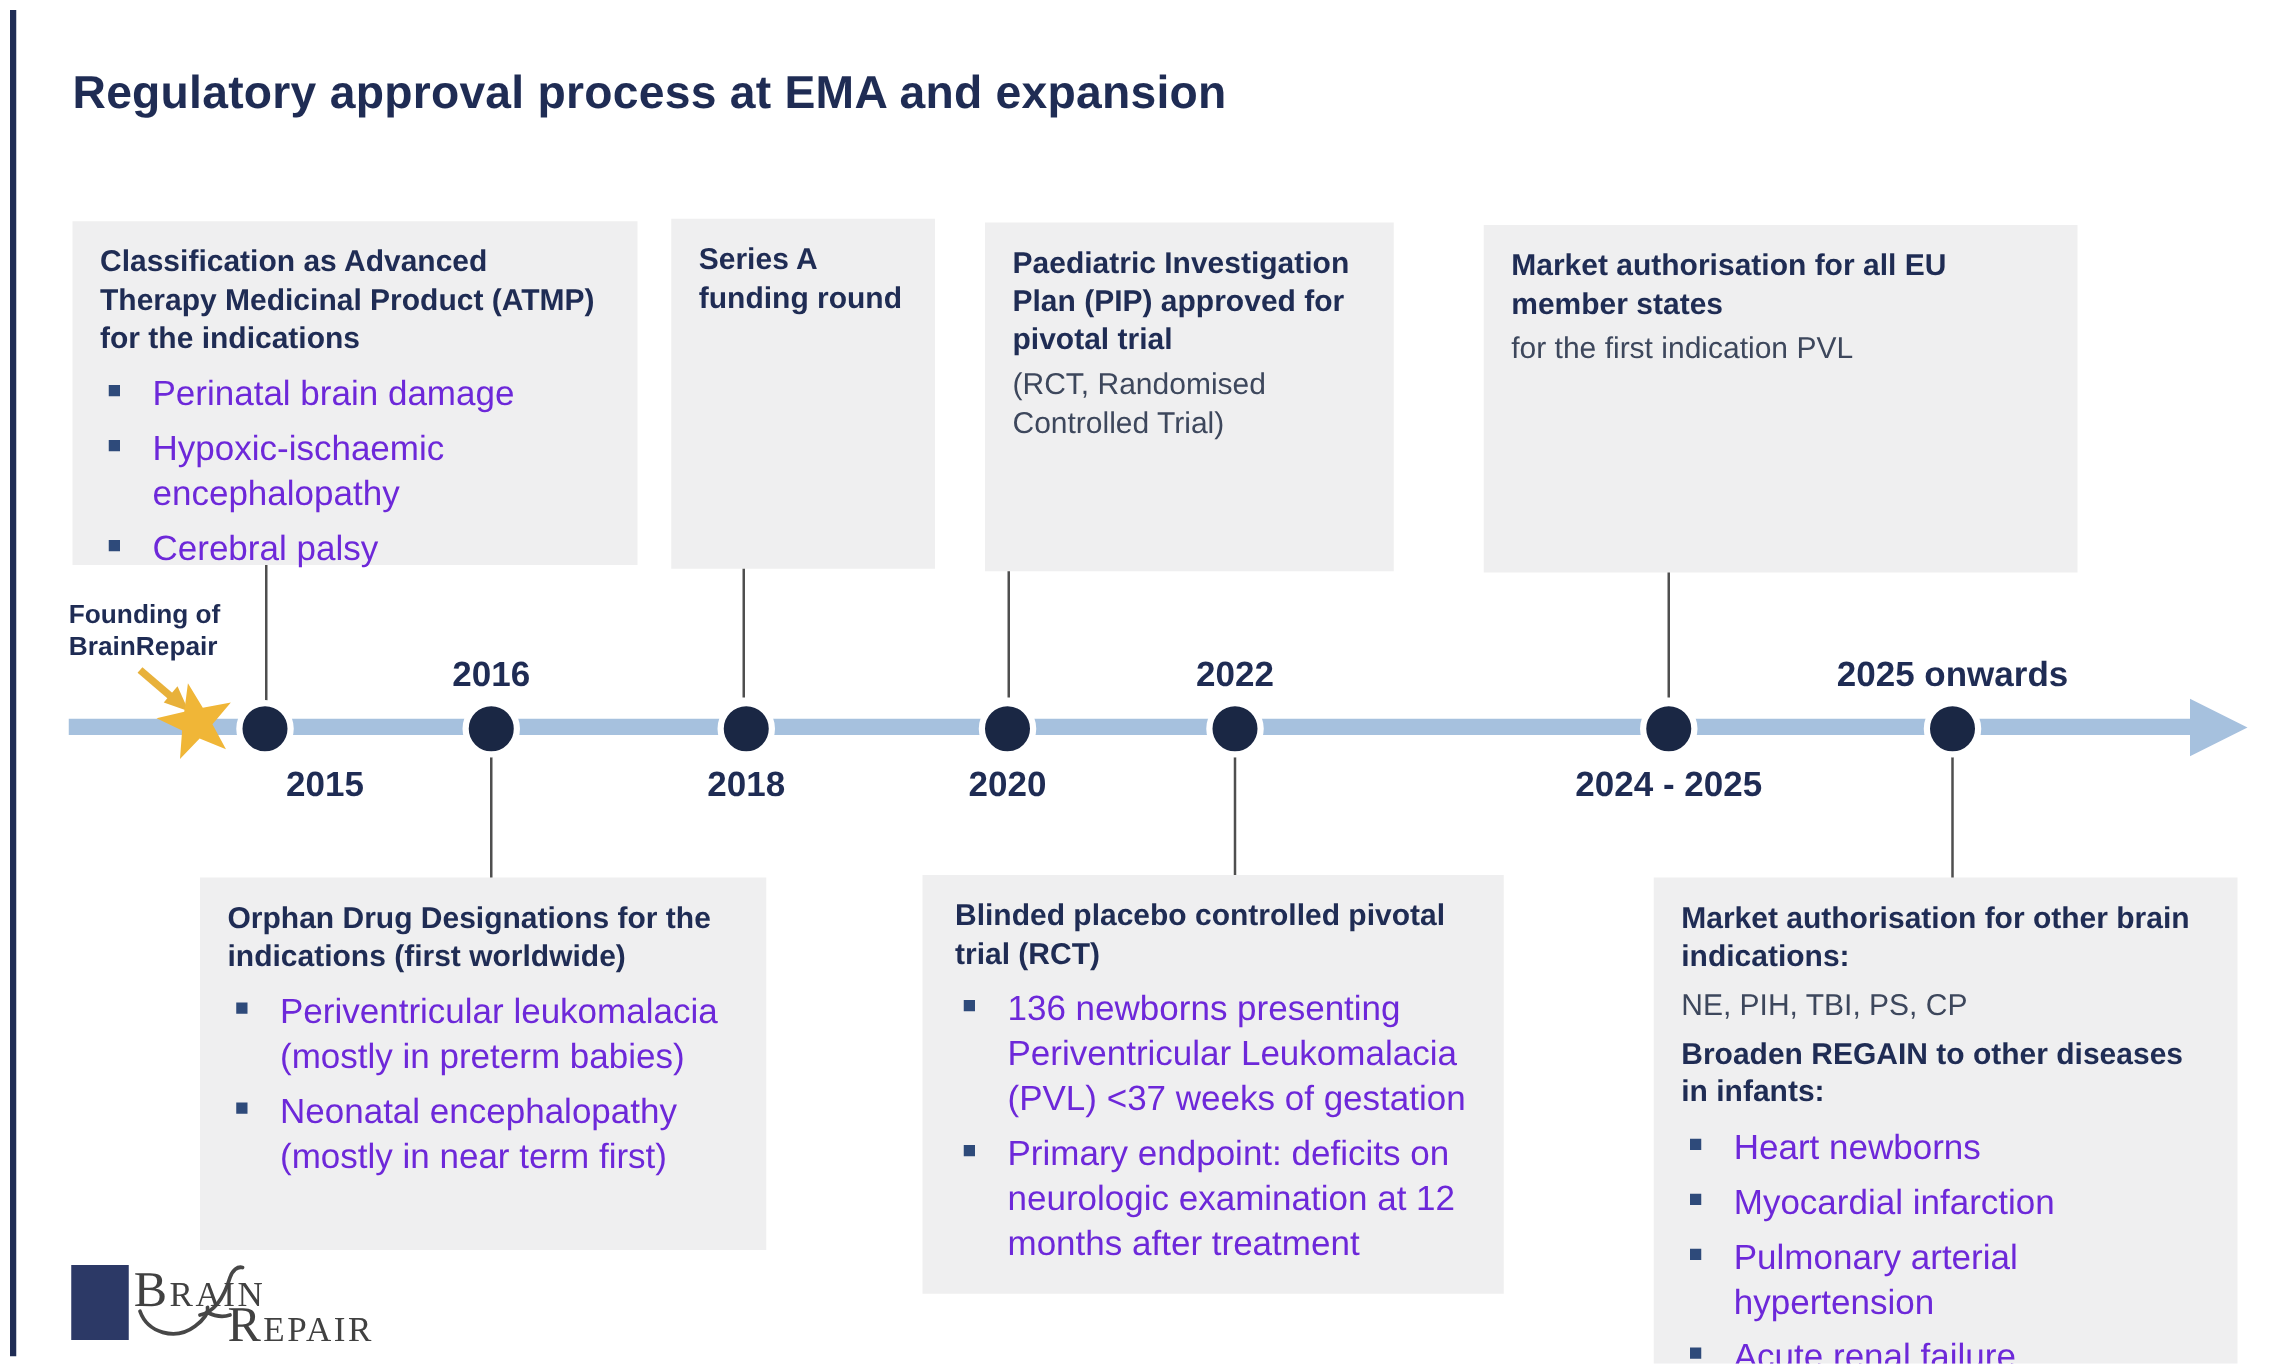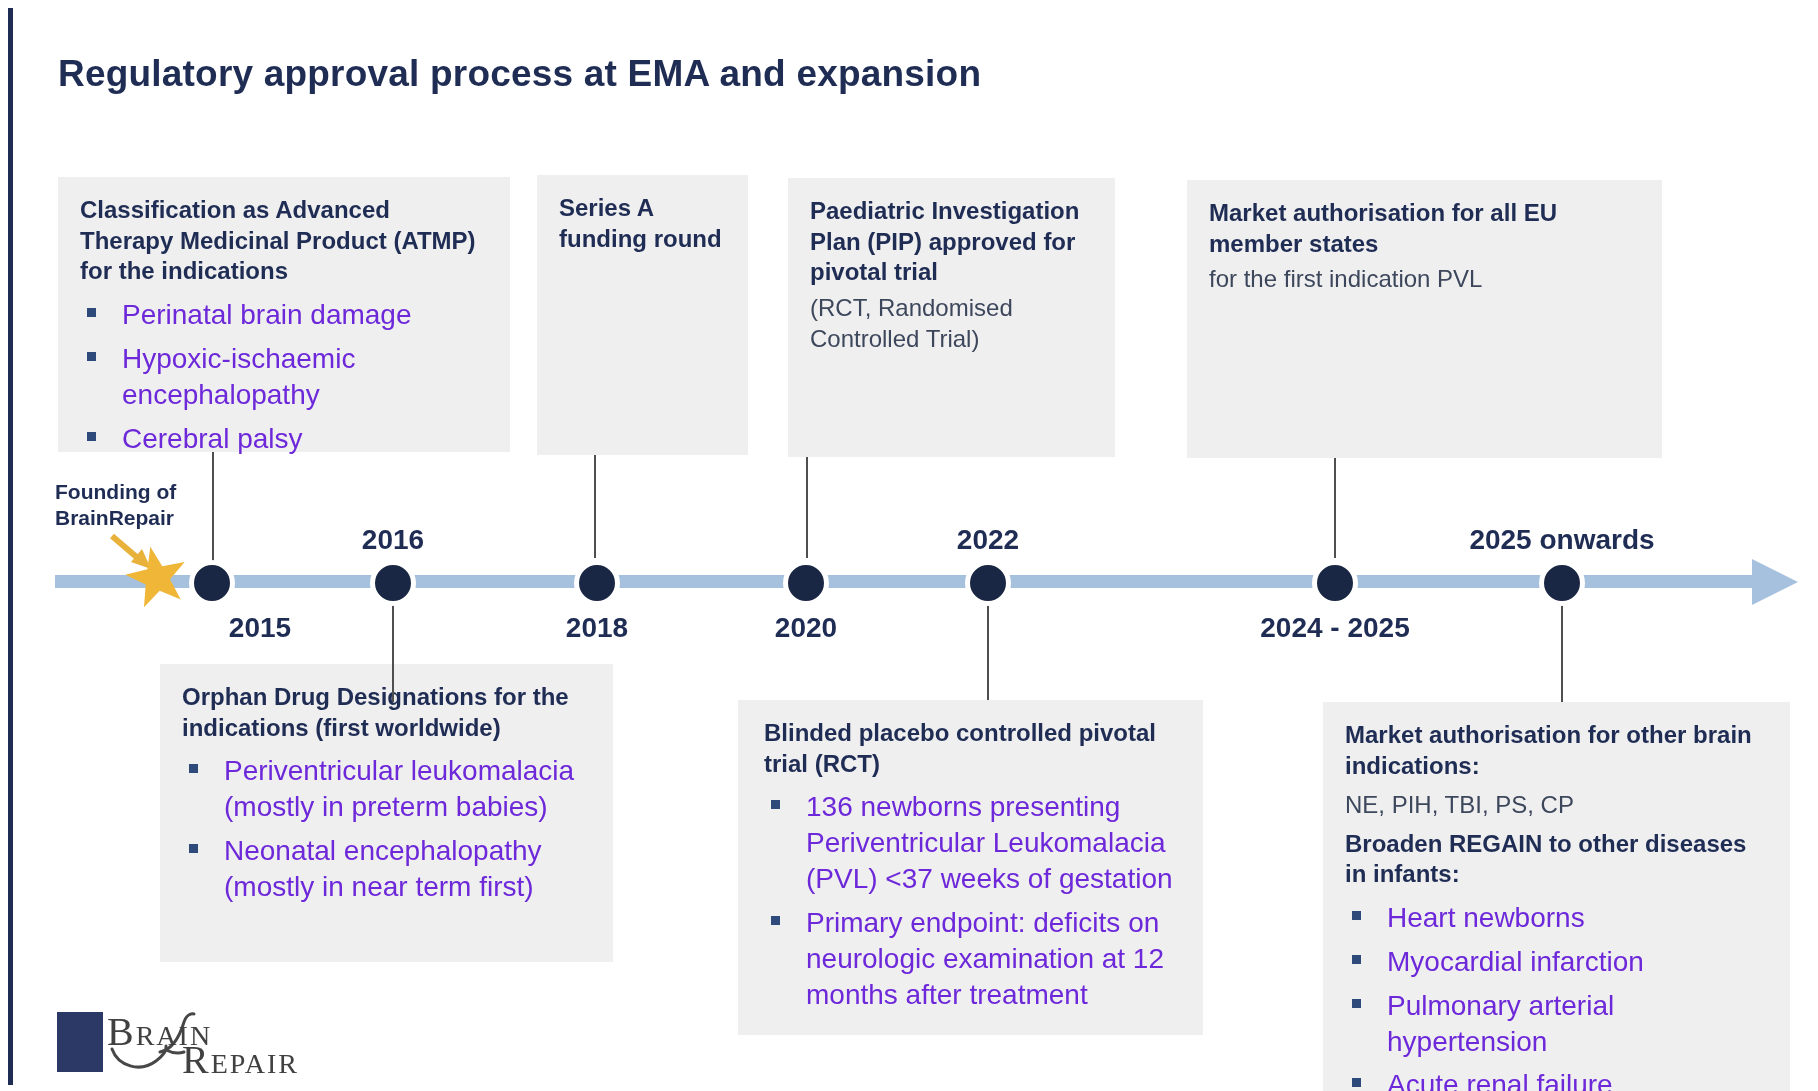--- a/index.html
+++ b/index.html
@@ -15,21 +15,21 @@
   .box .hd{font-size:24px;font-weight:bold;color:#1f2c54;line-height:1.28;margin:0;}
   .box .bd{font-size:24px;line-height:1.3;color:#3d475c;margin-top:8px;}
   ul.bullets{list-style:none;margin:10px 0 0;padding:0;}
   li.bullet{display:flex;gap:26px;margin:8px 0;font-size:28px;line-height:1.28;color:#6d28d9;}
   .marker{flex:0 0 9px;width:9px;height:9px;background:#2e4a7a;margin-top:11px;margin-left:7px;}
 
   .box-atmp  {left:58px;  top:177px; width:452px; height:275px;}
   .box-series{left:537px; top:175px; width:211px; height:280px;}
   .box-pip   {left:788px; top:178px; width:327px; height:279px;}
   .box-maeu  {left:1187px;top:180px; width:475px; height:278px;}
-  .box-orphan{left:160px; top:664px; width:453px; height:298px;}
+  .box-orphan{left:160px; top:702px; width:453px; height:298px;}
   .box-rct   {left:738px; top:700px; width:465px; height:335px;padding-left:26px;}
   .box-maoth {left:1323px;top:702px; width:467px; height:419px;}
   .box-maeu .bd, .box-pip .bd{margin-top:4px;}
 
   
   .tl-band{position:absolute;left:55px;top:575px;width:1700px;height:13px;background:#a6c1de;}
   .tl-arrowhead{position:absolute;left:1752px;top:559px;width:0;height:0;
     border-left:46px solid #a6c1de;border-top:23px solid transparent;border-bottom:23px solid transparent;}
   .dot{position:absolute;top:560px;width:36px;height:36px;border-radius:50%;
     background:#1a2744;border:5px solid #ffffff;transform:translateX(-50%);}

